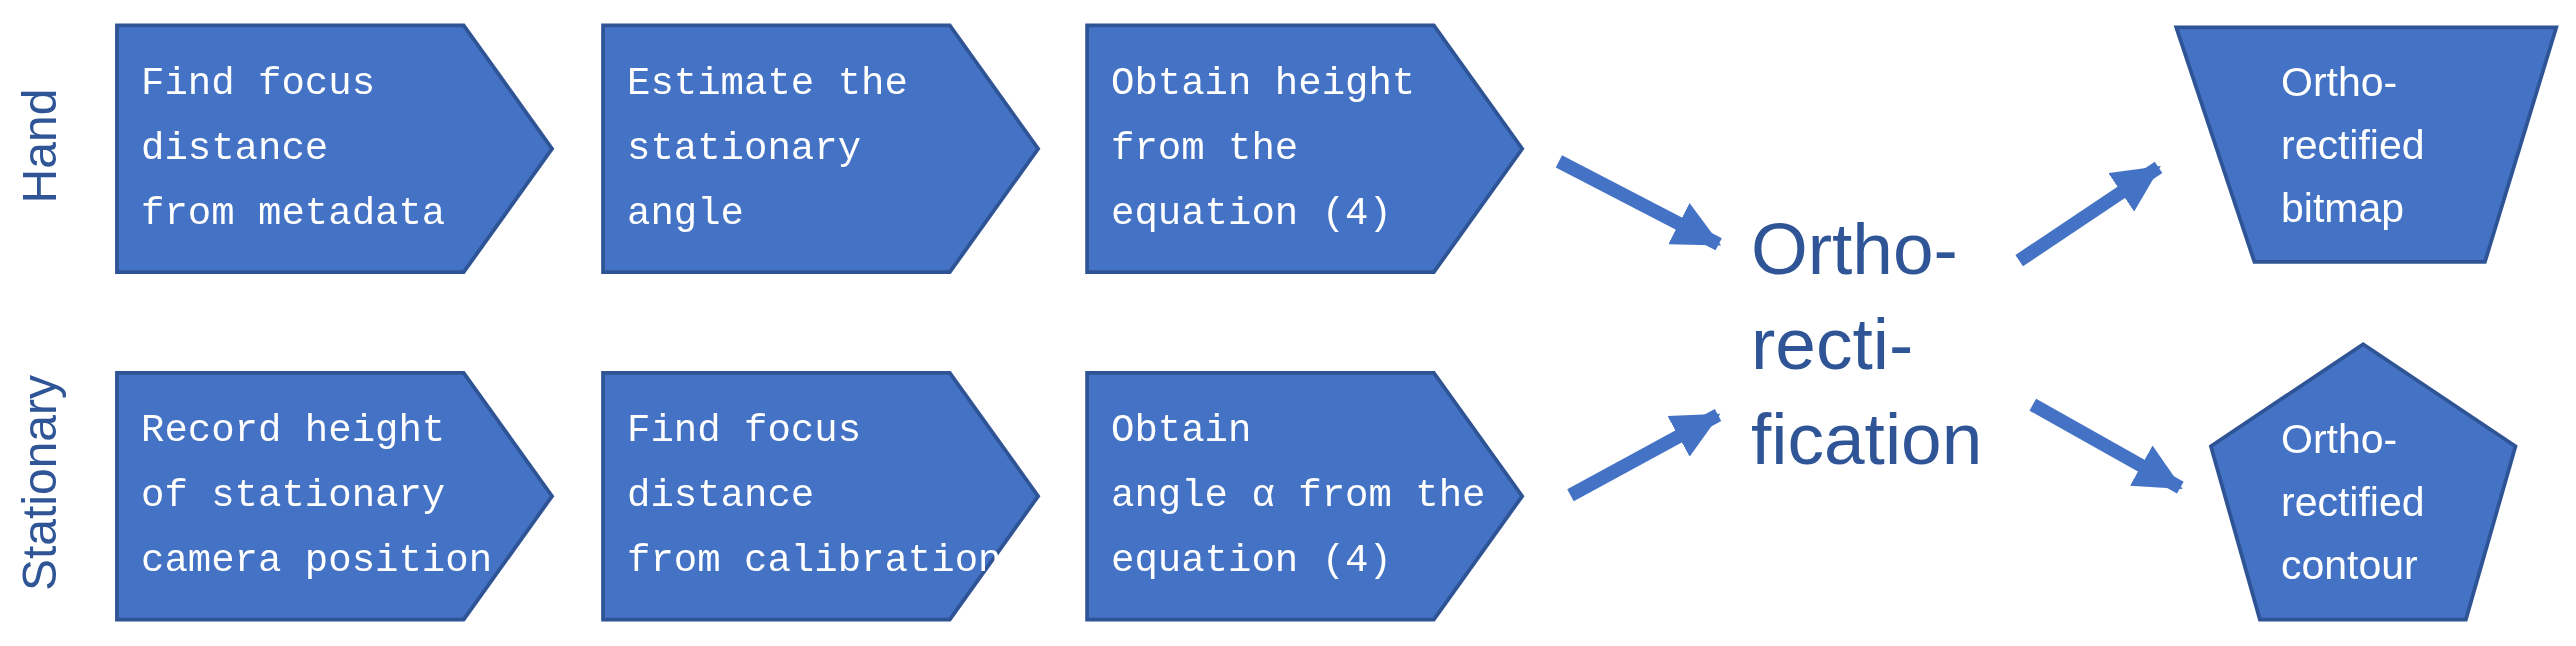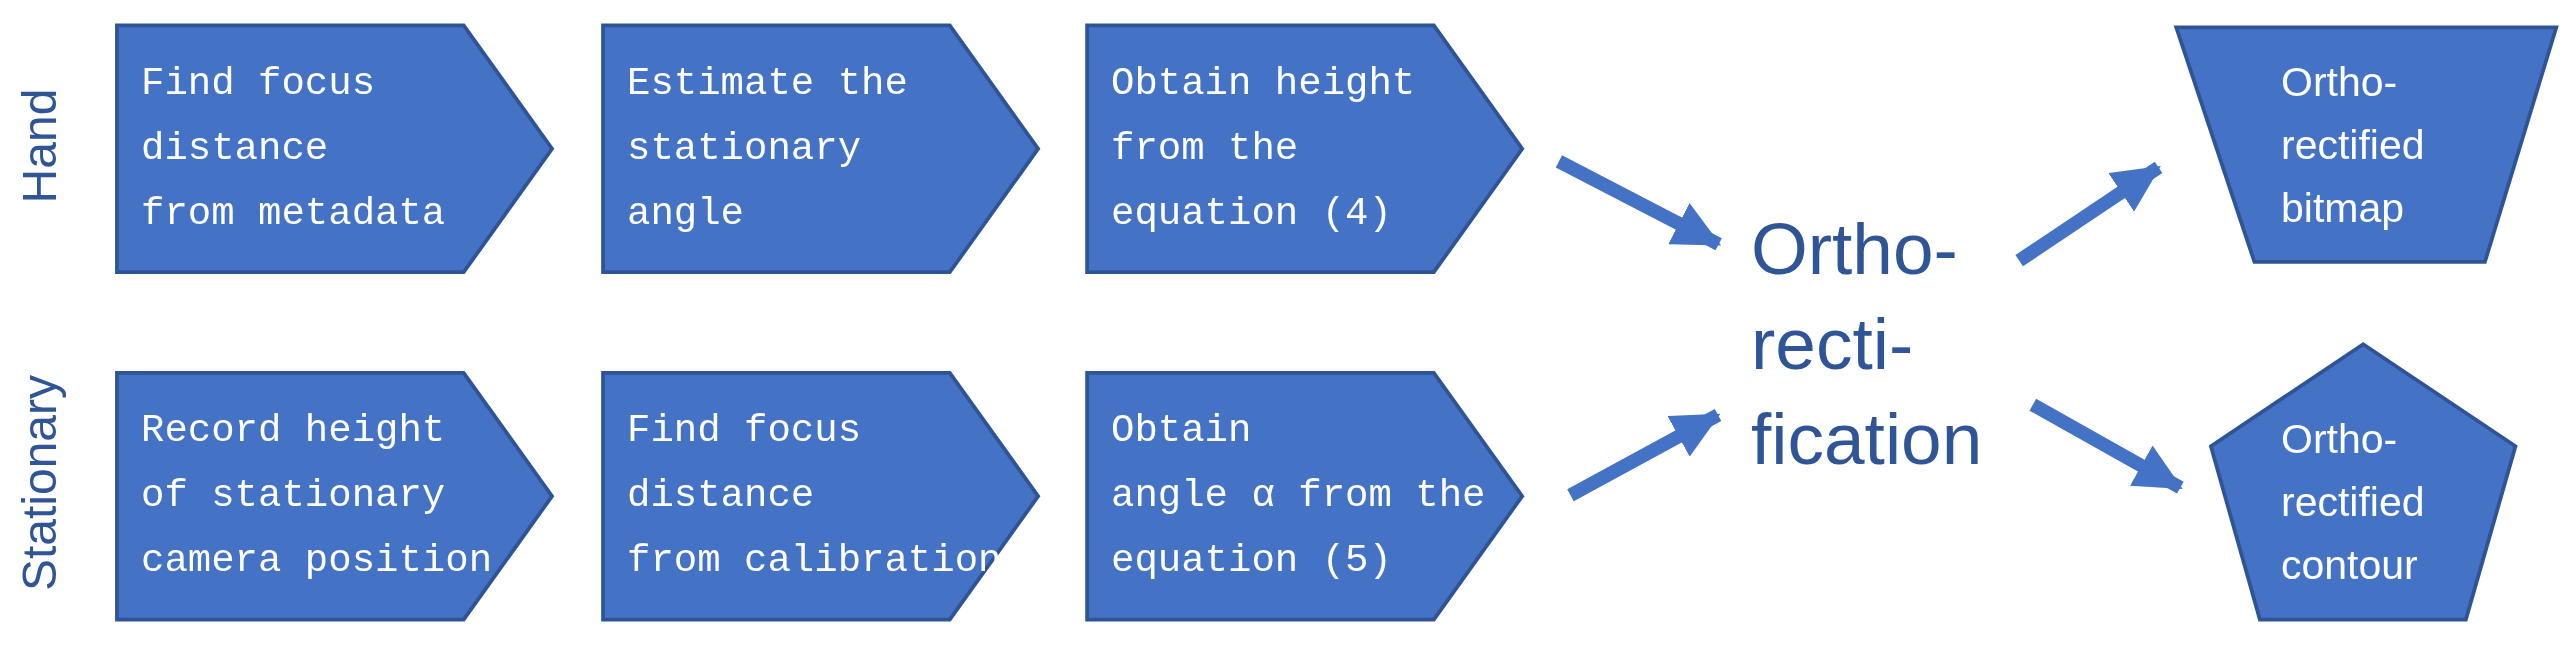--- a/index.html
+++ b/index.html
@@ -102,21 +102,21 @@
 equation (4)</div>
 
   <div class="txt step-text" style="left:141px; top:399px; width:408px;">Record height
 of stationary
 camera position</div>
   <div class="txt step-text" style="left:627px; top:399px; width:408px;">Find focus
 distance
 from calibration</div>
   <div class="txt step-text" style="left:1111px; top:399px; width:408px;">Obtain
 angle α from the
-equation (5)</div>
+equation (4)</div>
 
   <div class="txt center-text" style="left:1751px; top:201px; width:476px;">Ortho-
 recti-
 fication</div>
 
   <div class="txt output-text" style="left:2281px; top:51px; width:245px;">Ortho-
 rectified
 bitmap</div>
   <div class="txt output-text" style="left:2281px; top:408px; width:245px;">Ortho-
 rectified

